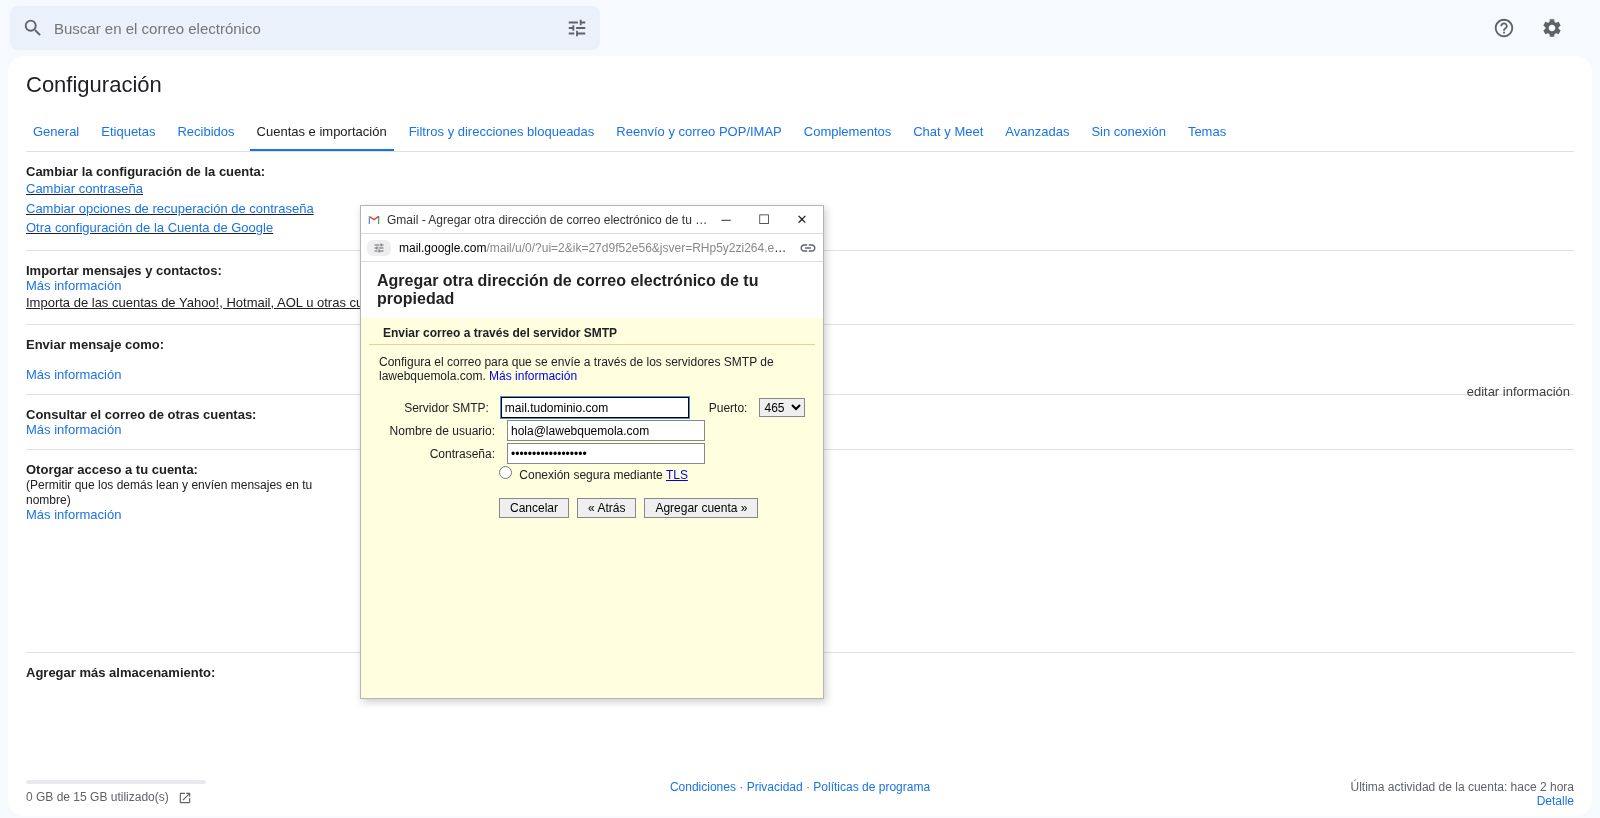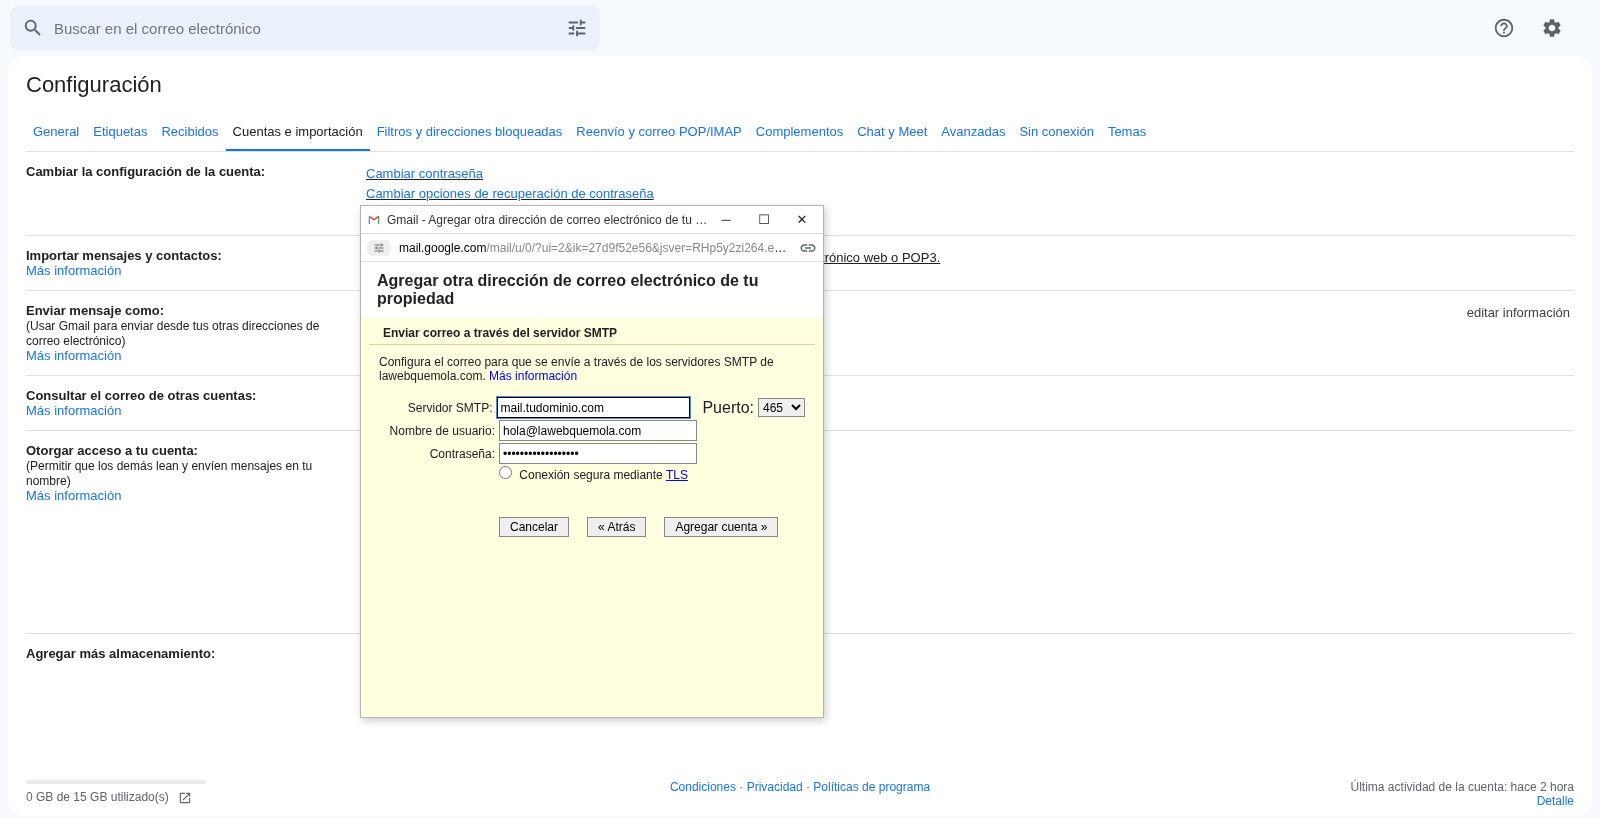--- a/index.html
+++ b/index.html
@@ -9,26 +9,26 @@
 .header { display: flex; align-items: center; padding: 6px 10px; gap: 4px; }
 .search-container { display: flex; align-items: center; background: #eaf1fb; border-radius: 8px; width: 590px; height: 44px; padding: 0 12px; }
 .search-container svg { fill: #5f6368; }
 .search-input { flex: 1; border: none; background: transparent; font-size: 15px; outline: none; padding: 0 10px; color: #5f6368; }
 .header-right { margin-left: auto; display: flex; gap: 12px; padding-right: 20px; }
 .icon-btn { width: 36px; height: 36px; display: flex; align-items: center; justify-content: center; border-radius: 50%; cursor: pointer; }
 .icon-btn svg { fill: #5f6368; }
 
 .main { background: #fff; margin: 0 8px 8px 8px; border-radius: 16px; padding: 16px 18px; height: 760px; position: relative; }
 .page-title { font-size: 22px; font-weight: 400; margin-bottom: 18px; }
-.tabs { display: flex; border-bottom: 1px solid #e0e0e0; gap: 0; }
+.tabs { display: flex; border-bottom: 1px solid #e0e0e0; gap: 8px; }
 .tab { padding: 8px 7px 10px 7px; font-size: 13px; color: #1a73e8; cursor: pointer; border-bottom: 2px solid transparent; }
 .tab.active { color: #202124; font-weight: 500; border-bottom: 2px solid #1a73e8; }
 
 .settings-table { width: 100%; }
-.settings-row { display: flex; border-bottom: 1px solid #e0e0e0; padding: 12px 0; }
+.settings-row { display: flex; border-bottom: 1px solid #e0e0e0; padding: 12px 0; flex-direction: column; }
 .settings-row:last-child { border-bottom: none; }
 .row-label { width: 340px; flex-shrink: 0; padding-right: 20px; }
 .row-label b { font-weight: 700; font-size: 13px; }
 .row-label .sub { font-size: 12px; color: #202124; }
 .row-content { flex: 1; font-size: 13px; line-height: 1.5; position: relative; text-decoration: underline; }
 .link-block { display: block; color: #1a73e8; }
 .edit-link { position: absolute; right: 4px; top: 0; color: #404040; }
 
 .footer { position: absolute; bottom: 8px; left: 18px; right: 18px; display: flex; align-items: start; font-size: 12px; color: #5f6368; }
 .footer-bar { width: 180px; height: 4px; background: #e8eaed; border-radius: 2px; margin-bottom: 6px; }
@@ -50,30 +50,30 @@
 .url-text .path { color: #888; }
 .share-icon { width: 18px; height: 18px; }
 
 .popup-body { background: #ffffe0; }
 .popup-header { background: #ffffff; padding: 10px 16px; font-size: 16px; font-weight: bold; color: #222; }
 .popup-sub { padding: 8px 14px 4px 14px; font-size: 12px; font-weight: bold; border-bottom: 1px solid #e8d090; margin: 0 8px; }
 .popup-content { padding: 10px 18px 180px 18px; }
 .config-text { font-size: 12px; margin-bottom: 14px; }
 .config-text a { color: #0000ee; }
 
-.form-row { display: flex; align-items: center; margin-bottom: 2px; gap: 4px; }
+.form-row { display: flex; align-items: center; margin-bottom: 2px; gap: 12px; }
 .form-label { width: 116px; text-align: right; font-size: 12px; }
 .form-input { width: 198px; height: 21px; border: 1px solid #888; font-size: 12px; padding: 1px 3px; background: #fff; }
 .form-input.smtp { border: 1px solid #000; outline: 1px solid #4a90d9; }
-.port-label { margin-left: 8px; font-size: 16px; }
+.port-label { margin-left: 8px; font-size: 12px; }
 .port-select { width: 48px; height: 19px; font-size: 12px; border: 1px solid #888; background: #efefef; }
 .radio-row { padding-left: 120px; font-size: 12px; margin-top: 6px; }
 .radio-row input { margin-right: 4px; }
 .radio-row a { color: #0000ee; text-decoration: underline; }
-.btn-row { padding-left: 120px; margin-top: 35px; display: flex; gap: 18px; }
+.btn-row { padding-left: 120px; margin-top: 16px; display: flex; gap: 8px; }
 .popup-btn { font-size: 12px; padding: 2px 10px; background: #efefef; border: 1px solid #888; cursor: pointer; }
 </style>
 </head>
 <body>
 
 <div class="header">
   <div class="search-container">
     <svg width="22" height="22" viewBox="0 0 24 24">
         <path d="M15.5 14h-.79l-.28-.27A6.471 6.471 0 0016 9.5 6.5 6.5 0 109.5 16c1.61 0 3.09-.59 4.23-1.57l.27.28v.79l5 4.99L20.49 19l-4.99-5zm-6 0C7.01 14 5 11.99 5 9.5S7.01 5 9.5 5 14 7.01 14 9.5 11.99 14 9.5 14z"></path>
       </svg>
@@ -126,21 +126,21 @@
       <div class="row-label">
         <b>Importar mensajes y contactos:</b><br>
         <a>Más información</a>
       </div>
       <div class="row-content">Importa de las cuentas de Yahoo!, Hotmail, AOL u otras cuentas de correo electrónico web o POP3.</div>
     </div>
 
     <div class="settings-row">
       <div class="row-label">
         <b>Enviar mensaje como:</b><br>
-        <span class="sub">(Usar Gmail para enviar desde tus otras direcciones de correo electrónico)</span><br>
+        <br>
         <a>Más información</a>
       </div>
       <div class="row-content">
         <a class="edit-link">editar información</a>
       </div>
     </div>
 
     <div class="settings-row">
       <div class="row-label">
         <b>Consultar el correo de otras cuentas:</b><br>

